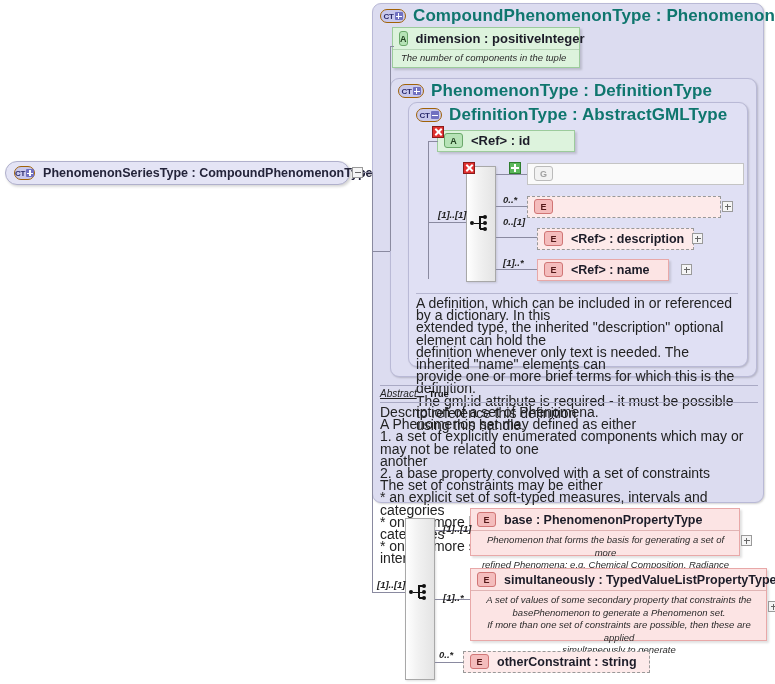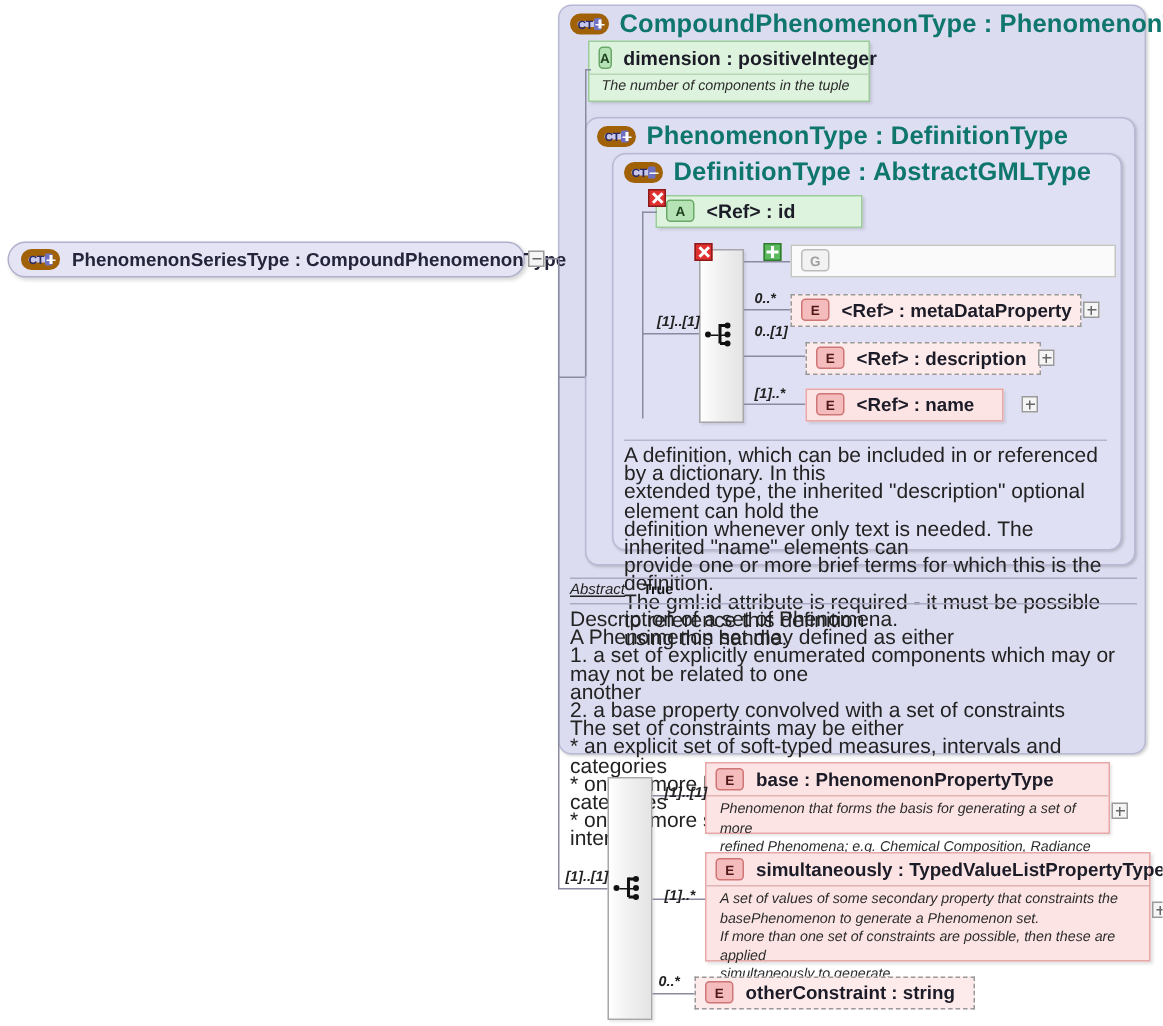--- a/index.html
+++ b/index.html
@@ -57,21 +57,21 @@
     letter-spacing: 0.1px;
   }
 
   
   .ct-icon {
     display: inline-flex;
     align-items: center;
     justify-content: center;
     width: 26px;
     height: 14px;
-    border: 5px solid #a16207;
+    border: 1px solid #a16207;
     border-radius: 7px;
     background: #c8c8ec;
     font-size: 8px;
     font-weight: bold;
     color: #2a2a6a;
     box-sizing: border-box;
     position: relative;
   }
   .ct-icon .ct-txt { letter-spacing: -0.3px; }
   .ct-icon .pm {
@@ -179,20 +179,21 @@
     box-sizing: border-box;
     flex: none;
   }
   .elem-doc {
     font-size: 9.5px;
     font-style: italic;
     color: #2b2b2b;
     padding: 3px 8px 4px 9px;
     border-top: 1px solid #e0b4b4;
     line-height: 12.5px;
+    text-align: center;
   }
 
   
   .groupbox {
     position: absolute;
     background: #fafafa;
     border: 1px solid #c4c4c4;
     box-sizing: border-box;
   }
   .group-row {
@@ -446,21 +447,20 @@
   <div class="groupbox" style="left:527px; top:163px; width:217px; height:22px;">
     <div class="group-row">
       <span class="g-icon">G</span>
     </div>
   </div>
   <div class="plusbadge" style="left:509px; top:162px;"></div>
 
   <div class="elembox dashed" style="left:527px; top:196px; width:194px; height:22px;">
     <div class="elem-row" style="padding-top:2px;padding-bottom:2px;">
       <span class="e-icon">E</span>
-      <span class="elem-label">&lt;Ref&gt;      : metaDataProperty</span>
     </div>
   </div>
   <div class="occ" style="left:503px; top:194px;">0..*</div>
   <div class="expander" style="left:722px; top:201px;"></div>
 
   <div class="elembox dashed" style="left:537px; top:228px; width:157px; height:22px;">
     <div class="elem-row" style="padding-top:2px;padding-bottom:2px;">
       <span class="e-icon">E</span>
       <span class="elem-label">&lt;Ref&gt;       : description</span>
     </div>

